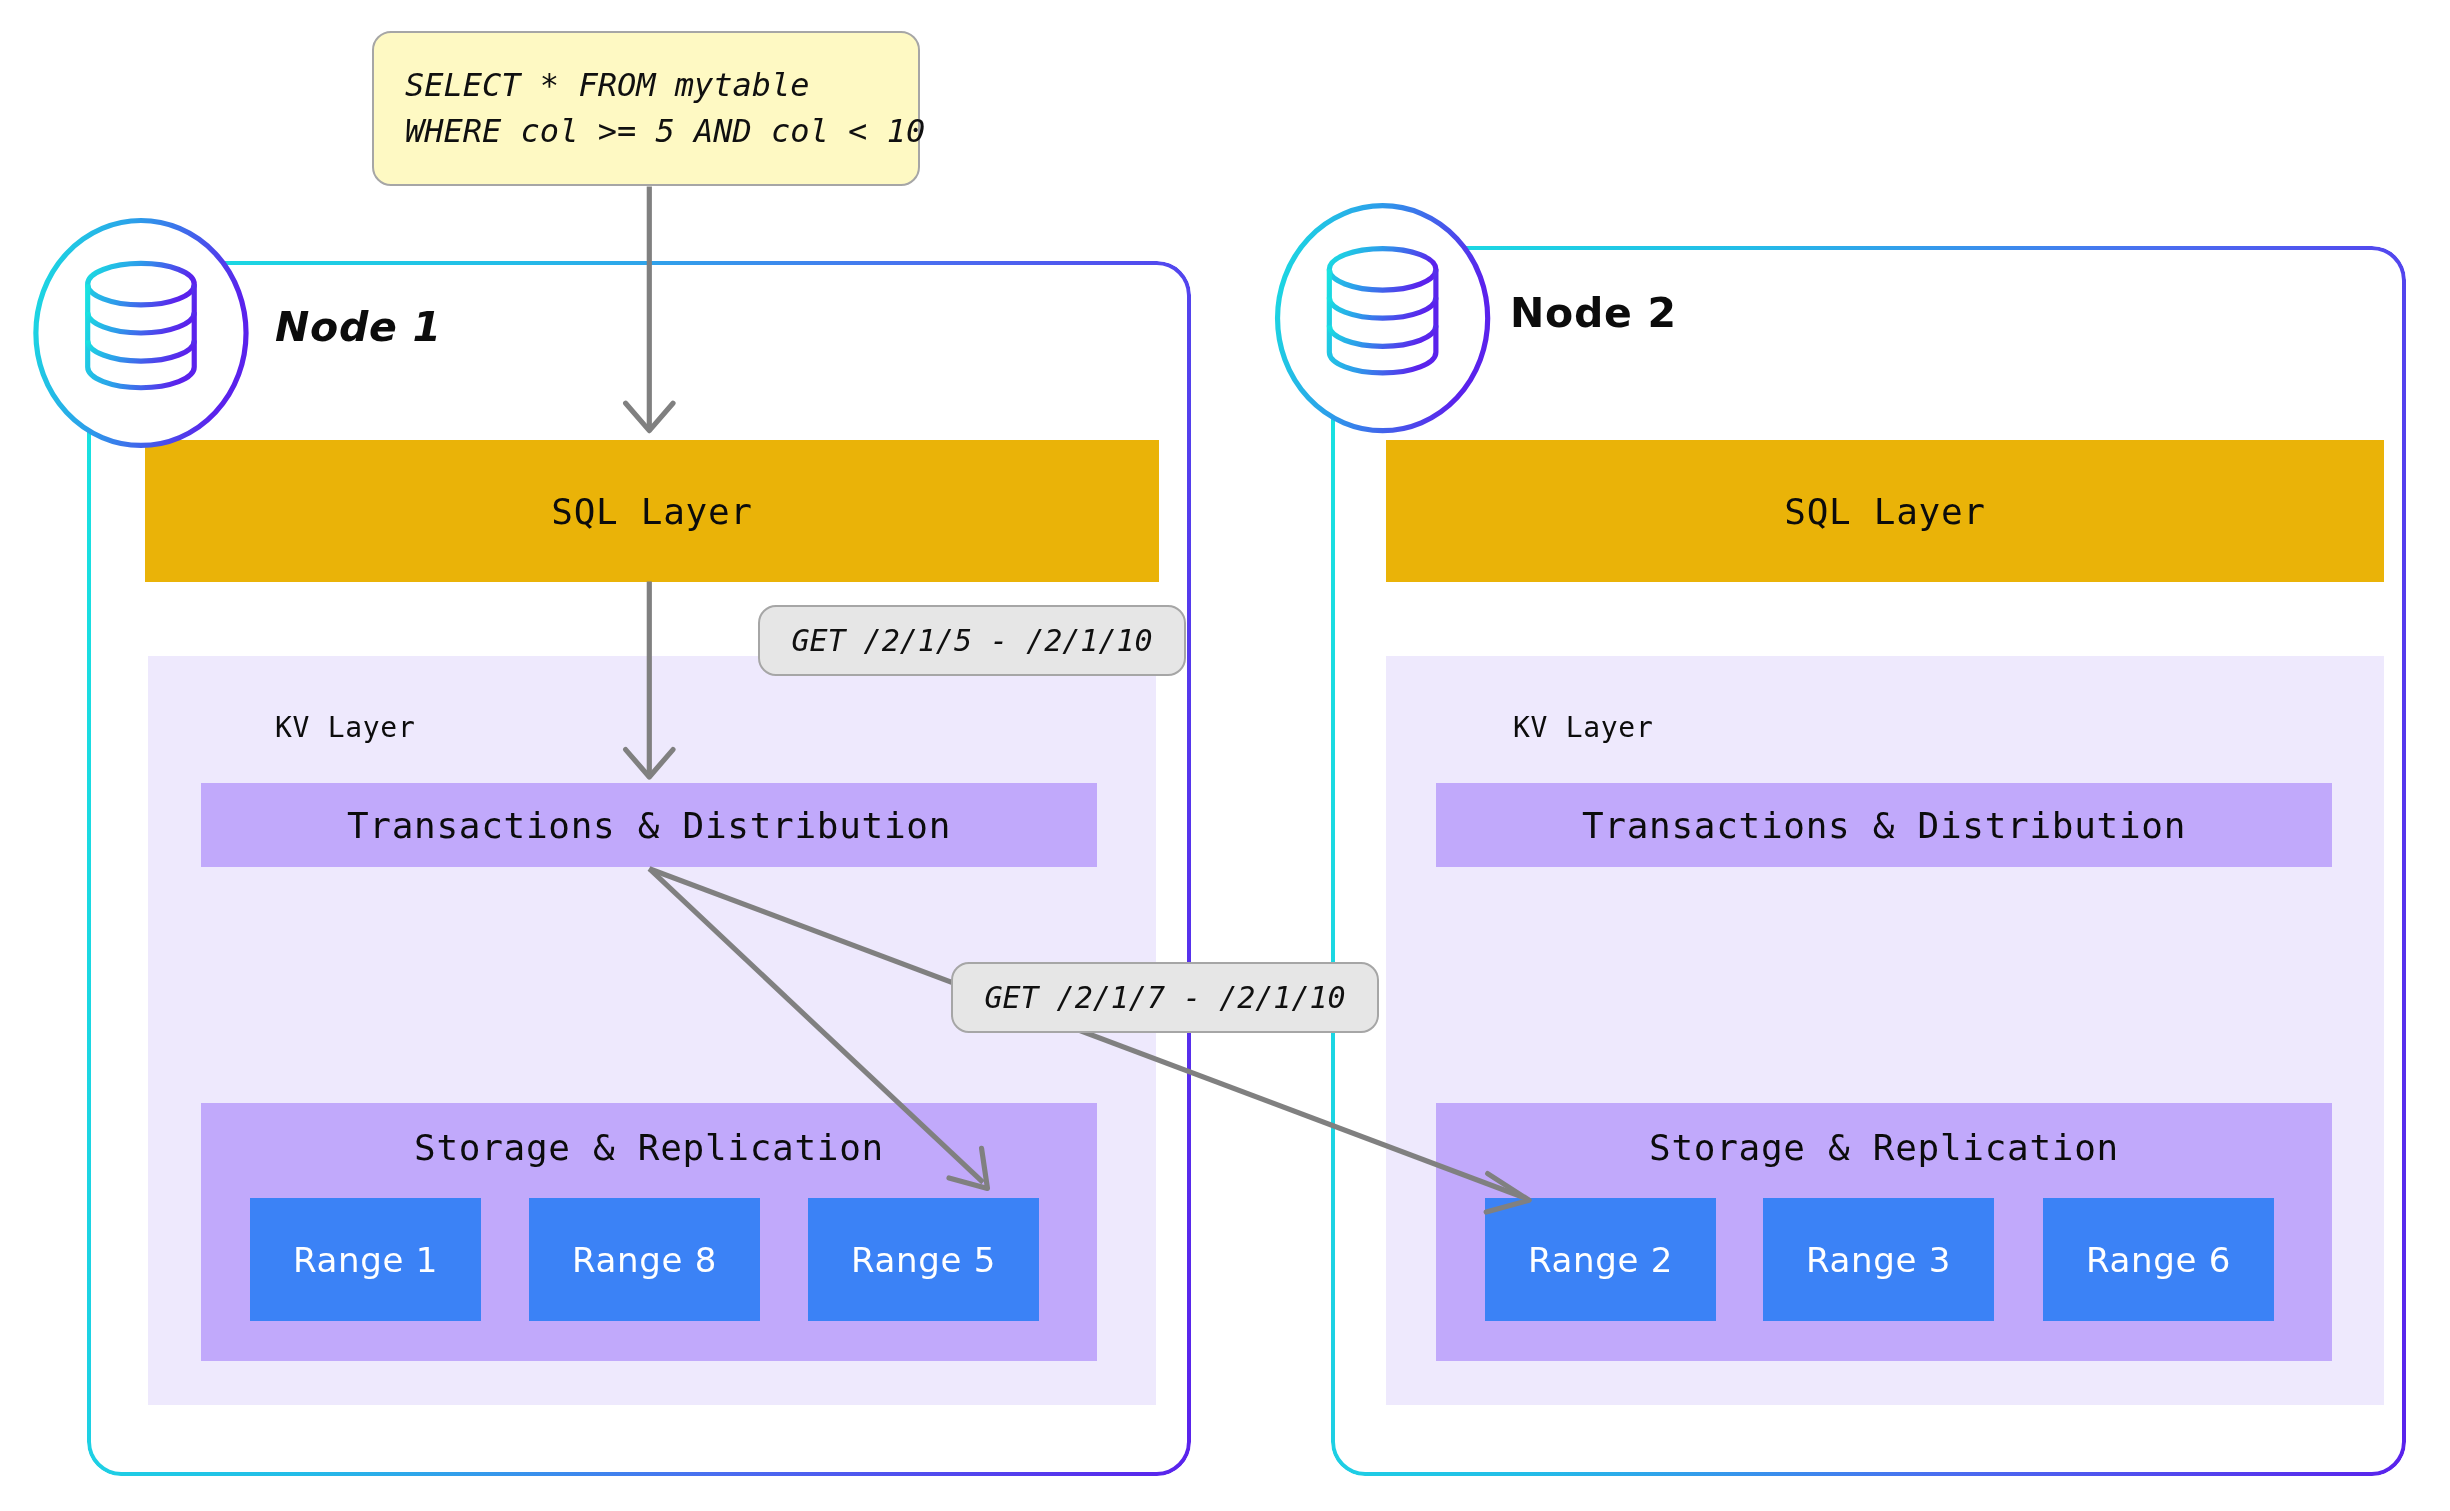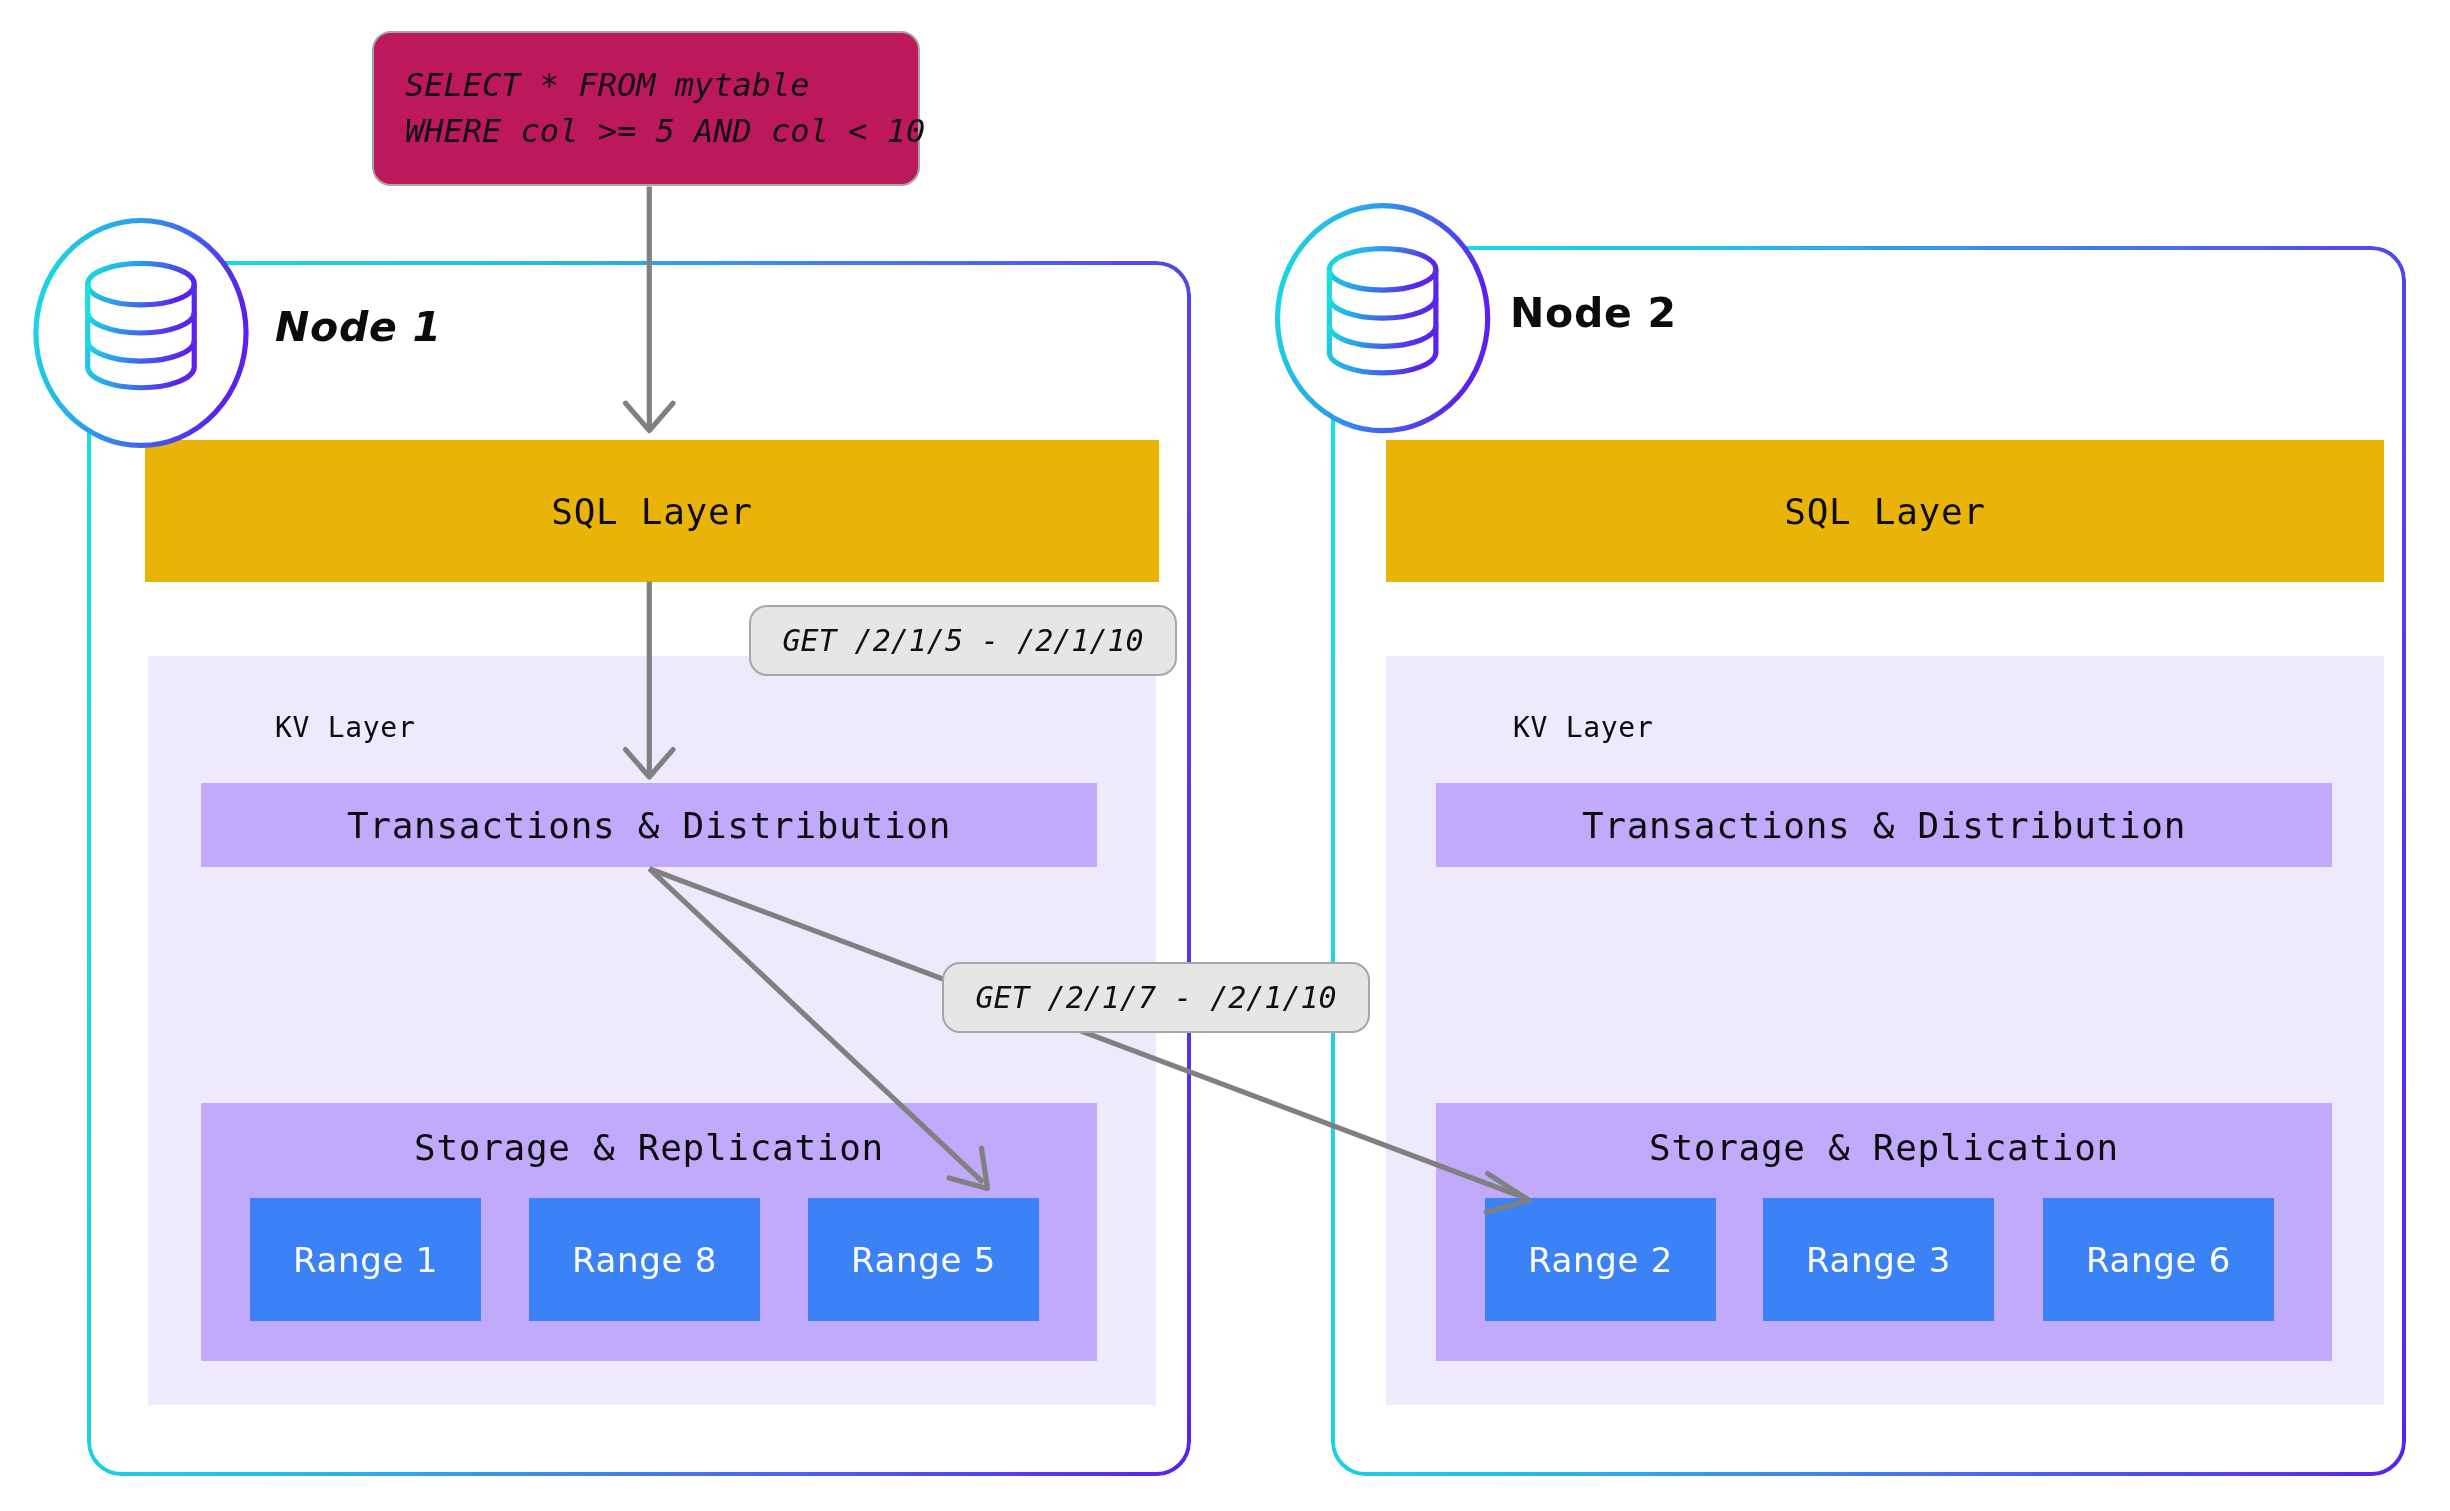--- a/index.html
+++ b/index.html
@@ -5,21 +5,21 @@
   html,body{margin:0;padding:0;background:#fff;}
   body{
     width:2450px;height:1511px;position:relative;overflow:hidden;
     font-family:"DejaVu Sans Mono",monospace;
   }
   #stage{position:absolute;inset:0;width:2450px;height:1511px;}
 
   
   .query-box{
     position:absolute;left:372px;top:31px;width:548px;height:155px;
-    background:#be185d;border:2.2px solid #a6a6a6;border-radius:19px;
+    background:#fef9c3;border:2.2px solid #a6a6a6;border-radius:19px;
     box-sizing:border-box;display:flex;flex-direction:column;
     justify-content:center;padding-left:31px;
   }
   .query-line{
     font-family:"DejaVu Sans Mono",monospace;font-style:italic;
     font-size:32px;color:#101010;line-height:1.42;white-space:pre;
   }
 
   
   .node-card{
@@ -72,21 +72,21 @@
   }
   .range-box span{
     font-family:"DejaVu Sans",sans-serif;font-size:34px;color:#fff;
     letter-spacing:0.7px;white-space:nowrap;
   }
 
   
   .get-callout{
     position:absolute;background:#e6e6e6;border:2.2px solid #a6a6a6;
     border-radius:18px;box-sizing:border-box;
-    display:flex;align-items:center;justify-content:center;
+    display:flex;align-items:center;justify-content:center;margin-left:9px;
   }
   .get-callout span{
     font-family:"DejaVu Sans Mono",monospace;font-style:italic;
     font-size:30px;color:#101010;white-space:nowrap;
   }
 
   svg.overlay{position:absolute;left:0;top:0;width:2450px;height:1511px;
               pointer-events:none;overflow:visible;}
 </style>
 </head>

